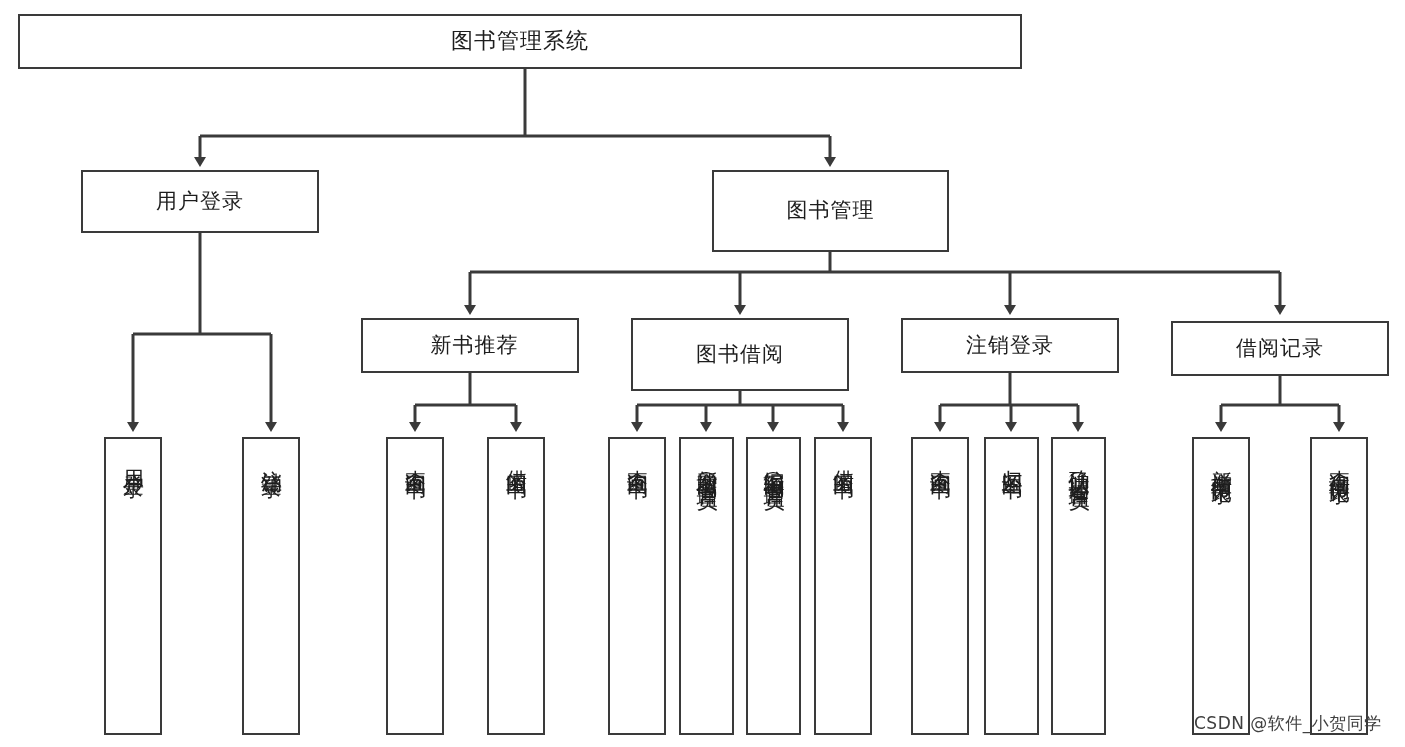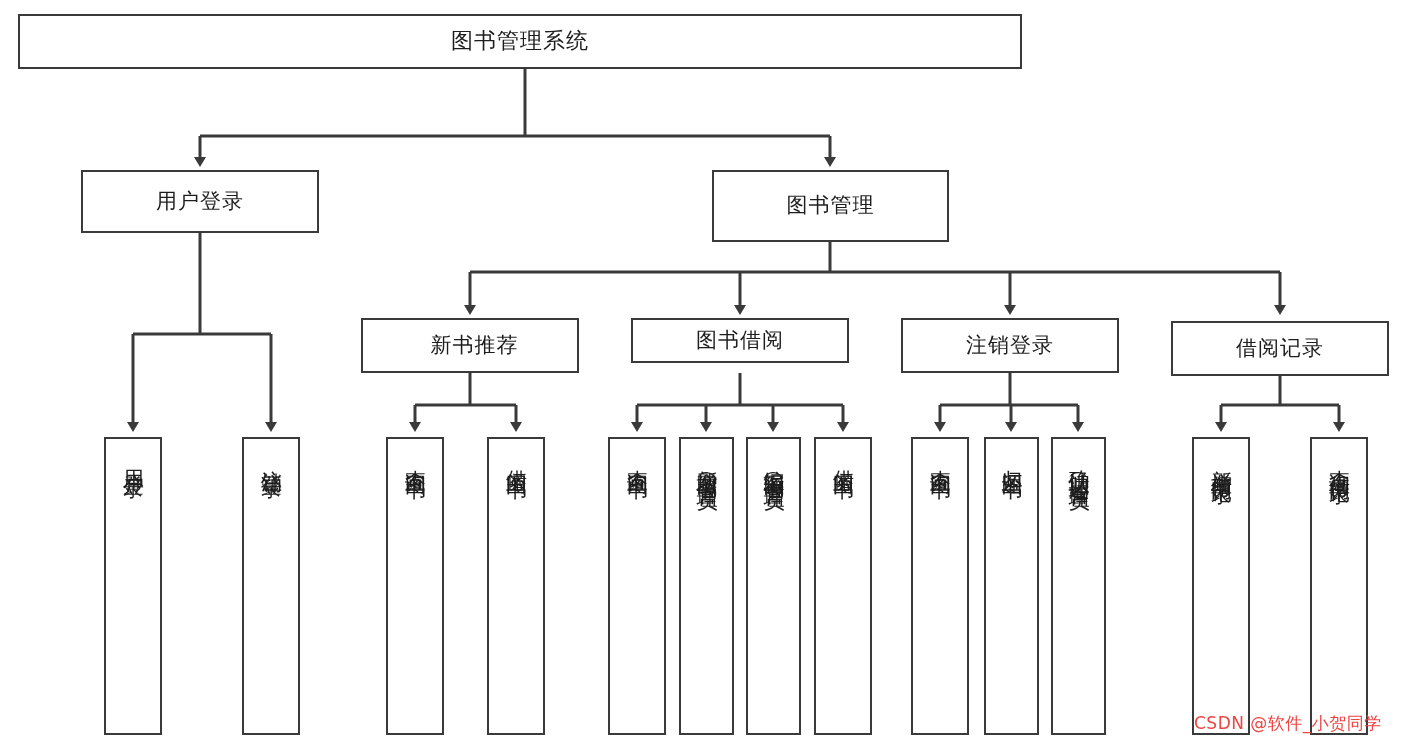--- a/index.html
+++ b/index.html
@@ -51,21 +51,21 @@
     text-orientation: upright;
     font-size: 21px;
     line-height: 1.0;
     letter-spacing: 3px;
     white-space: nowrap;
     color: #1d1d1d;
   }
   .watermark {
     position: absolute;
     font-size: 17px;
-    color: #ef4444;
+    color: #404040;
     white-space: nowrap;
     letter-spacing: 0.5px;
   }
 </style>
 </head>
 <body>
 
 <div id="canvas">
 
   <svg class="wires" viewBox="0 0 1405 747" xmlns="http://www.w3.org/2000/svg">
@@ -119,28 +119,28 @@
     </g>
   </svg>
 
   <div class="node horizontal root" style="left:18px; top:14px; width:1004px; height:55px;">
     <span>图书管理系统</span>
   </div>
 
   <div class="node horizontal" style="left:81px; top:170px; width:238px; height:63px;">
     <span>用户登录</span>
   </div>
-  <div class="node horizontal" style="left:712px; top:170px; width:237px; height:72px;">
+  <div class="node horizontal" style="left:712px; top:170px; width:237px; height:82px;">
     <span>图书管理</span>
   </div>
 
   <div class="node horizontal" style="left:361px; top:318px; width:218px; height:55px;padding-left:9px;">
     <span>新书推荐</span>
   </div>
-  <div class="node horizontal" style="left:631px; top:318px; width:218px; height:45px;">
+  <div class="node horizontal" style="left:631px; top:318px; width:218px; height:73px;">
     <span>图书借阅</span>
   </div>
   <div class="node horizontal" style="left:901px; top:318px; width:218px; height:55px;">
     <span>注销登录</span>
   </div>
   <div class="node horizontal" style="left:1171px; top:321px; width:218px; height:55px;">
     <span>借阅记录</span>
   </div>
 
   <div class="node vertical" style="left:104px; top:437px; width:58px; height:298px;">

